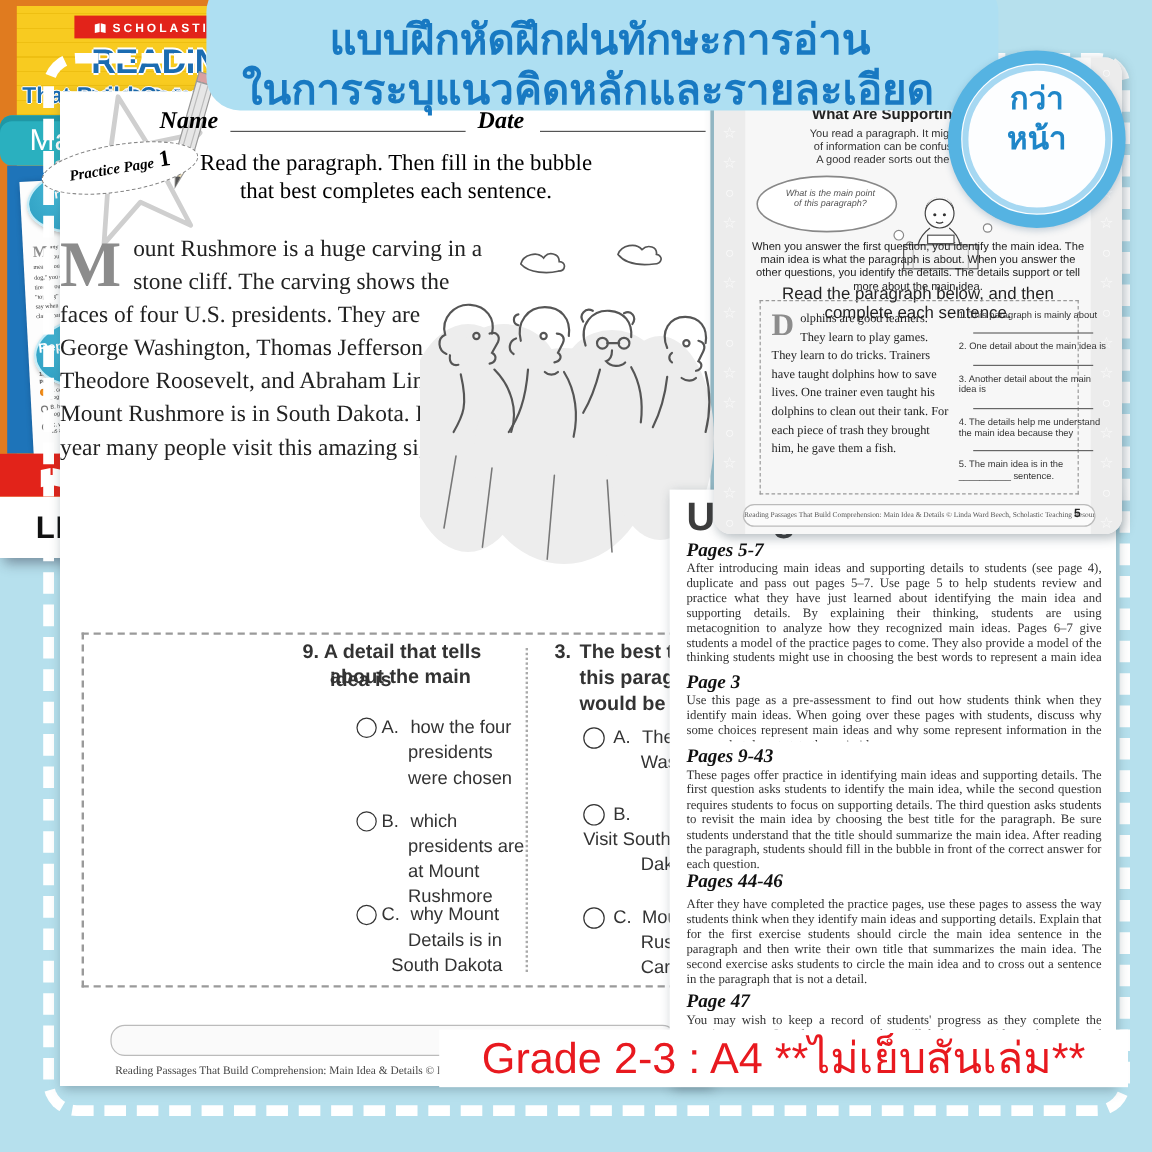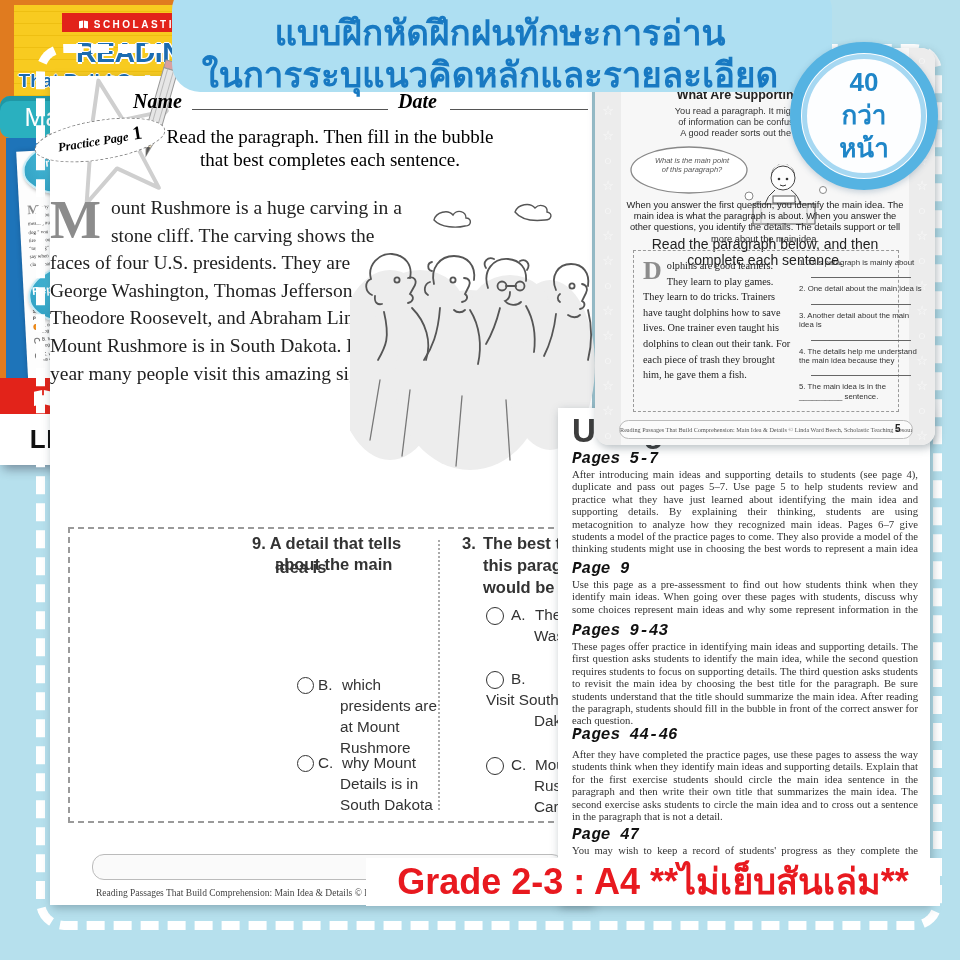--- a/index.html
+++ b/index.html
@@ -26,41 +26,41 @@
   .dotdiv{border-left:2px dotted #aaa;position:absolute}
   .pillfoot{position:absolute;border:1px solid #bbb;border-radius:12px;background:#fafafa}
   
   #mip{left:595px;top:48px;width:340px;height:397px;z-index:20;background:#f7f7f7;border-radius:14px}
   .starstrip{position:absolute;top:0;width:26px;height:100%;background:#ececec;color:#fafafa;font-size:13px;line-height:25px;text-align:center;overflow:hidden}
   .tiny{font-size:9.2px;line-height:11px;color:#333}
   .itm{font-size:7.8px;line-height:9.4px;color:#333}
   .blankline{border-bottom:0.9px solid #666;height:10px;width:100px;margin:0 0 6px 12px}
   
   #using{left:558px;top:408px;width:372px;height:497px;z-index:15}
-  .uphead{font-family:Liberation Mono, monospace;font-weight:700;font-style:italic;font-size:16px;color:#111}
+  .uphead{font-family:Liberation Serif, serif;font-weight:700;font-style:italic;font-size:16px;color:#111}
   .upbody{font-family:"Liberation Serif",serif;font-size:10.7px;line-height:12.4px;color:#333;text-align:justify;overflow:hidden}
   
   #cover{left:40px;top:455px;width:280px;height:465px;z-index:30;background:#f6c71c;box-shadow:3px 4px 10px rgba(40,40,60,.45)}
   #cover .yellow{position:absolute;left:0;top:0;width:280px;height:378px;background:repeating-linear-gradient(#f8cb20 0 11px,#eebf12 11px 12px)}
   .tealbar{position:absolute;background:#2ab0bf;border-radius:10px;box-shadow:inset 0 5px 0 #1f97a5;color:#fff}
   .oval{position:absolute;border-radius:50%;background:radial-gradient(circle at 35% 30%,#49bcd9,#1e8cb4);border:2px solid #c8ecf6;color:#fff;display:flex;align-items:center;justify-content:center;text-align:center;box-shadow:1px 2px 4px rgba(0,0,0,.3)}
   .burst{position:absolute;border-radius:50%;background:radial-gradient(circle at 40% 30%,#f2652c,#cf1b17);border:3px solid #f58b1f;color:#fff;text-align:center;box-shadow:1px 2px 5px rgba(0,0,0,.4)}
   .mini{position:absolute;background:#fdfdfd;box-shadow:2px 2px 6px rgba(0,0,30,.45)}
   .mo{display:flex;gap:2px;margin-top:3px}
   .mdot{width:4px;height:4px;border:1px solid #777;border-radius:50%;flex:none;margin-top:1px;background:#fff}
   .mdot.f{background:#f7941d;border-color:#e07b10}
   .mcol{position:absolute;width:64px;font-size:4.6px;line-height:5.6px;color:#333}
   
   #bannerRect{left:172px;top:-18px;width:660px;height:110px;background:#aedff2;border-radius:28px;z-index:40}
   .thai{z-index:41;color:#1879c2;font-weight:700;font-size:35px;text-align:center}
   #badge{left:790px;top:42px;width:148px;height:148px;border-radius:50%;background:#fdfeff;border:11px solid #55b3e2;box-sizing:border-box;z-index:45;box-shadow:0 2px 6px rgba(30,80,120,.25)}
   #badge .ring2{position:absolute;inset:1px;border-radius:50%;border:5px solid rgba(120,195,235,.65)}
   #badge .btxt{position:relative;padding-top:13px;text-align:center;color:#1f86c8;font-weight:700;font-size:26px;line-height:33px}
   #redstrip{left:366px;top:858px;width:574px;height:48px;background:#ffffff;z-index:50}
-  #redstrip div{font-size:36px;line-height:48px;font-weight:700;color:#e8191f;text-align:center;white-space:nowrap}
+  #redstrip div{font-size:36px;line-height:48px;font-weight:400;color:#e8191f;text-align:center;white-space:nowrap}
   #watermark{left:62px;top:920px;width:486px;height:40px;background:rgba(214,238,247,.85);z-index:55}
   #watermark div{font-size:33px;line-height:40px;color:#fff;letter-spacing:1px;padding-left:18px;white-space:nowrap}
 </style>
 </head>
 <body>
 
 <div id="stage">
 
   <div class="frame"></div>
 
@@ -135,30 +135,35 @@
         <path d="M30,190 l-10,60 m40,-50 l-8,66 m60,-60 l-6,70 m50,-66 l4,60" stroke-width="1.3" stroke="#777"></path>
       </g>
     </svg>
 
     <div class="dashbox" style="left:18px;top:451px;width:492px;height:292px"></div>
     <div class="dotdiv" style="left:388px;top:464px;height:270px"></div>
 
     <div class="abs qhead nw" style="left:202px;top:457px">9. A detail that tells</div>
     <div class="abs qhead nw" style="left:225px;top:478px">about the main</div>
     <div class="abs qhead nw" style="left:225px;top:481px">idea is</div>
+    <div class="abs qopt" style="left:247px;top:520px;width:150px">
+      <span class="bub" style="width:15px;height:15px;margin-right:4px"></span><span class="letter">A.</span><span class="nw">how the four</span>
+      <div class="cont nw" style="margin-left:43px">presidents</div>
+      <div class="cont nw" style="margin-left:43px">were chosen</div>
+    </div>
     <div class="abs qopt" style="left:247px;top:598px;width:150px">
       <span class="bub" style="width:15px;height:15px;margin-right:4px"></span><span class="letter">B.</span><span class="nw">which</span>
       <div class="cont nw" style="margin-left:43px">presidents are</div>
       <div class="cont nw" style="margin-left:43px">at Mount</div>
       <div class="cont nw" style="margin-left:43px">Rushmore</div>
     </div>
     <div class="abs qopt" style="left:247px;top:676px;width:150px">
       <span class="bub" style="width:15px;height:15px;margin-right:4px"></span><span class="letter">C.</span><span class="nw">why Mount</span>
       <div class="cont nw" style="margin-left:43px">Details is in</div>
-      <div class="cont nw" style="margin-left:43px">South Dakota</div>
+      <div class="cont nw" style="margin-left:29px">South Dakota</div>
     </div>
 
     <div class="abs qhead" style="left:412px;top:457px">3.</div>
     <div class="abs qhead nw" style="left:433px;top:457px">The best title for</div>
     <div class="abs qhead nw" style="left:433px;top:479px">this paragraph</div>
     <div class="abs qhead nw" style="left:433px;top:501px">would be</div>
     <div class="abs qopt" style="left:436px;top:528px">
       <span class="bub"></span><span class="letter">A.</span><span class="nw">The</span>
       <div class="cont nw" style="margin-left:48px">Washington</div>
     </div>
@@ -173,21 +178,21 @@
     </div>
 
     <div class="pillfoot" style="left:42px;top:778px;width:470px;height:24px"></div>
     <div class="abs serif nw" style="left:46px;top:812px;font-size:9.5px;color:#444">Reading Passages That Build Comprehension: Main Idea &amp; Details © Linda Ward Beech, Scholastic Teaching Resources</div>
   </div>
 
   <div id="using" class="page">
     <div class="abs b" style="left:14px;top:4px;font-size:33px;color:#3d3d3d">Using This Book</div>
     <div class="abs uphead" style="left:14px;top:42px">Pages 5-7</div>
     <div class="abs upbody" style="left:14px;top:60px;width:346px;height:88px">After introducing main ideas and supporting details to students (see page 4), duplicate and pass out pages 5–7. Use page 5 to help students review and practice what they have just learned about identifying the main idea and supporting details. By explaining their thinking, students are using metacognition to analyze how they recognized main ideas. Pages 6–7 give students a model of the practice pages to come. They also provide a model of the thinking students might use in choosing the best words to represent a main idea or supporting detail from the paragraph.</div>
-    <div class="abs uphead" style="left:14px;top:152px">Page 9</div>
+    <div class="abs uphead" style="left:14px;top:152px">Page 3</div>
     <div class="abs upbody" style="left:14px;top:170px;width:346px;height:40px">Use this page as a pre-assessment to find out how students think when they identify main ideas. When going over these pages with students, discuss why some choices represent main ideas and why some represent information in the passage but do not state the main idea.</div>
     <div class="abs uphead" style="left:14px;top:214px">Pages 9-43</div>
     <div class="abs upbody" style="left:14px;top:232px;width:346px;height:88px">These pages offer practice in identifying main ideas and supporting details. The first question asks students to identify the main idea, while the second question requires students to focus on supporting details. The third question asks students to revisit the main idea by choosing the best title for the paragraph. Be sure students understand that the title should summarize the main idea. After reading the paragraph, students should fill in the bubble in front of the correct answer for each question.</div>
     <div class="abs uphead" style="left:14px;top:318px">Pages 44-46</div>
     <div class="abs upbody" style="left:14px;top:340px;width:346px;height:76px">After they have completed the practice pages, use these pages to assess the way students think when they identify main ideas and supporting details. Explain that for the first exercise students should circle the main idea sentence in the paragraph and then write their own title that summarizes the main idea. The second exercise asks students to circle the main idea and to cross out a sentence in the paragraph that is not a detail.</div>
     <div class="abs uphead" style="left:14px;top:418px">Page 47</div>
     <div class="abs upbody" style="left:14px;top:436px;width:346px;height:58px">You may wish to keep a record of students' progress as they complete the practice pages. Sample comments that will help you guide students toward improving their</div>
   </div>
 
   <div id="mip" class="page">
@@ -350,21 +355,20 @@
     <div class="abs ctr b" style="left:0;top:414px;width:280px;height:51px;background:#fff;color:#111;font-size:26px;line-height:51px;letter-spacing:.5px">LEARN AT HOME</div>
   </div>
 
   <div id="bannerRect" class="abs"></div>
   <div class="abs thai nw" style="left:150px;top:5px;width:700px">แบบฝึกหัดฝึกฝนทักษะการอ่าน</div>
   <div class="abs thai nw" style="left:140px;top:47px;width:700px">ในการระบุแนวคิดหลักและรายละเอียด</div>
 
   <div id="badge" class="abs">
     <div class="ring2"></div>
     <div class="btxt">
-      <div>40</div>
       <div>กว่า</div>
       <div>หน้า</div>
     </div>
   </div>
 
   <div id="redstrip" class="abs">
     <div>Grade 2-3 : A4 **ไม่เย็บสันเล่ม**</div>
   </div>
 
 </div>

